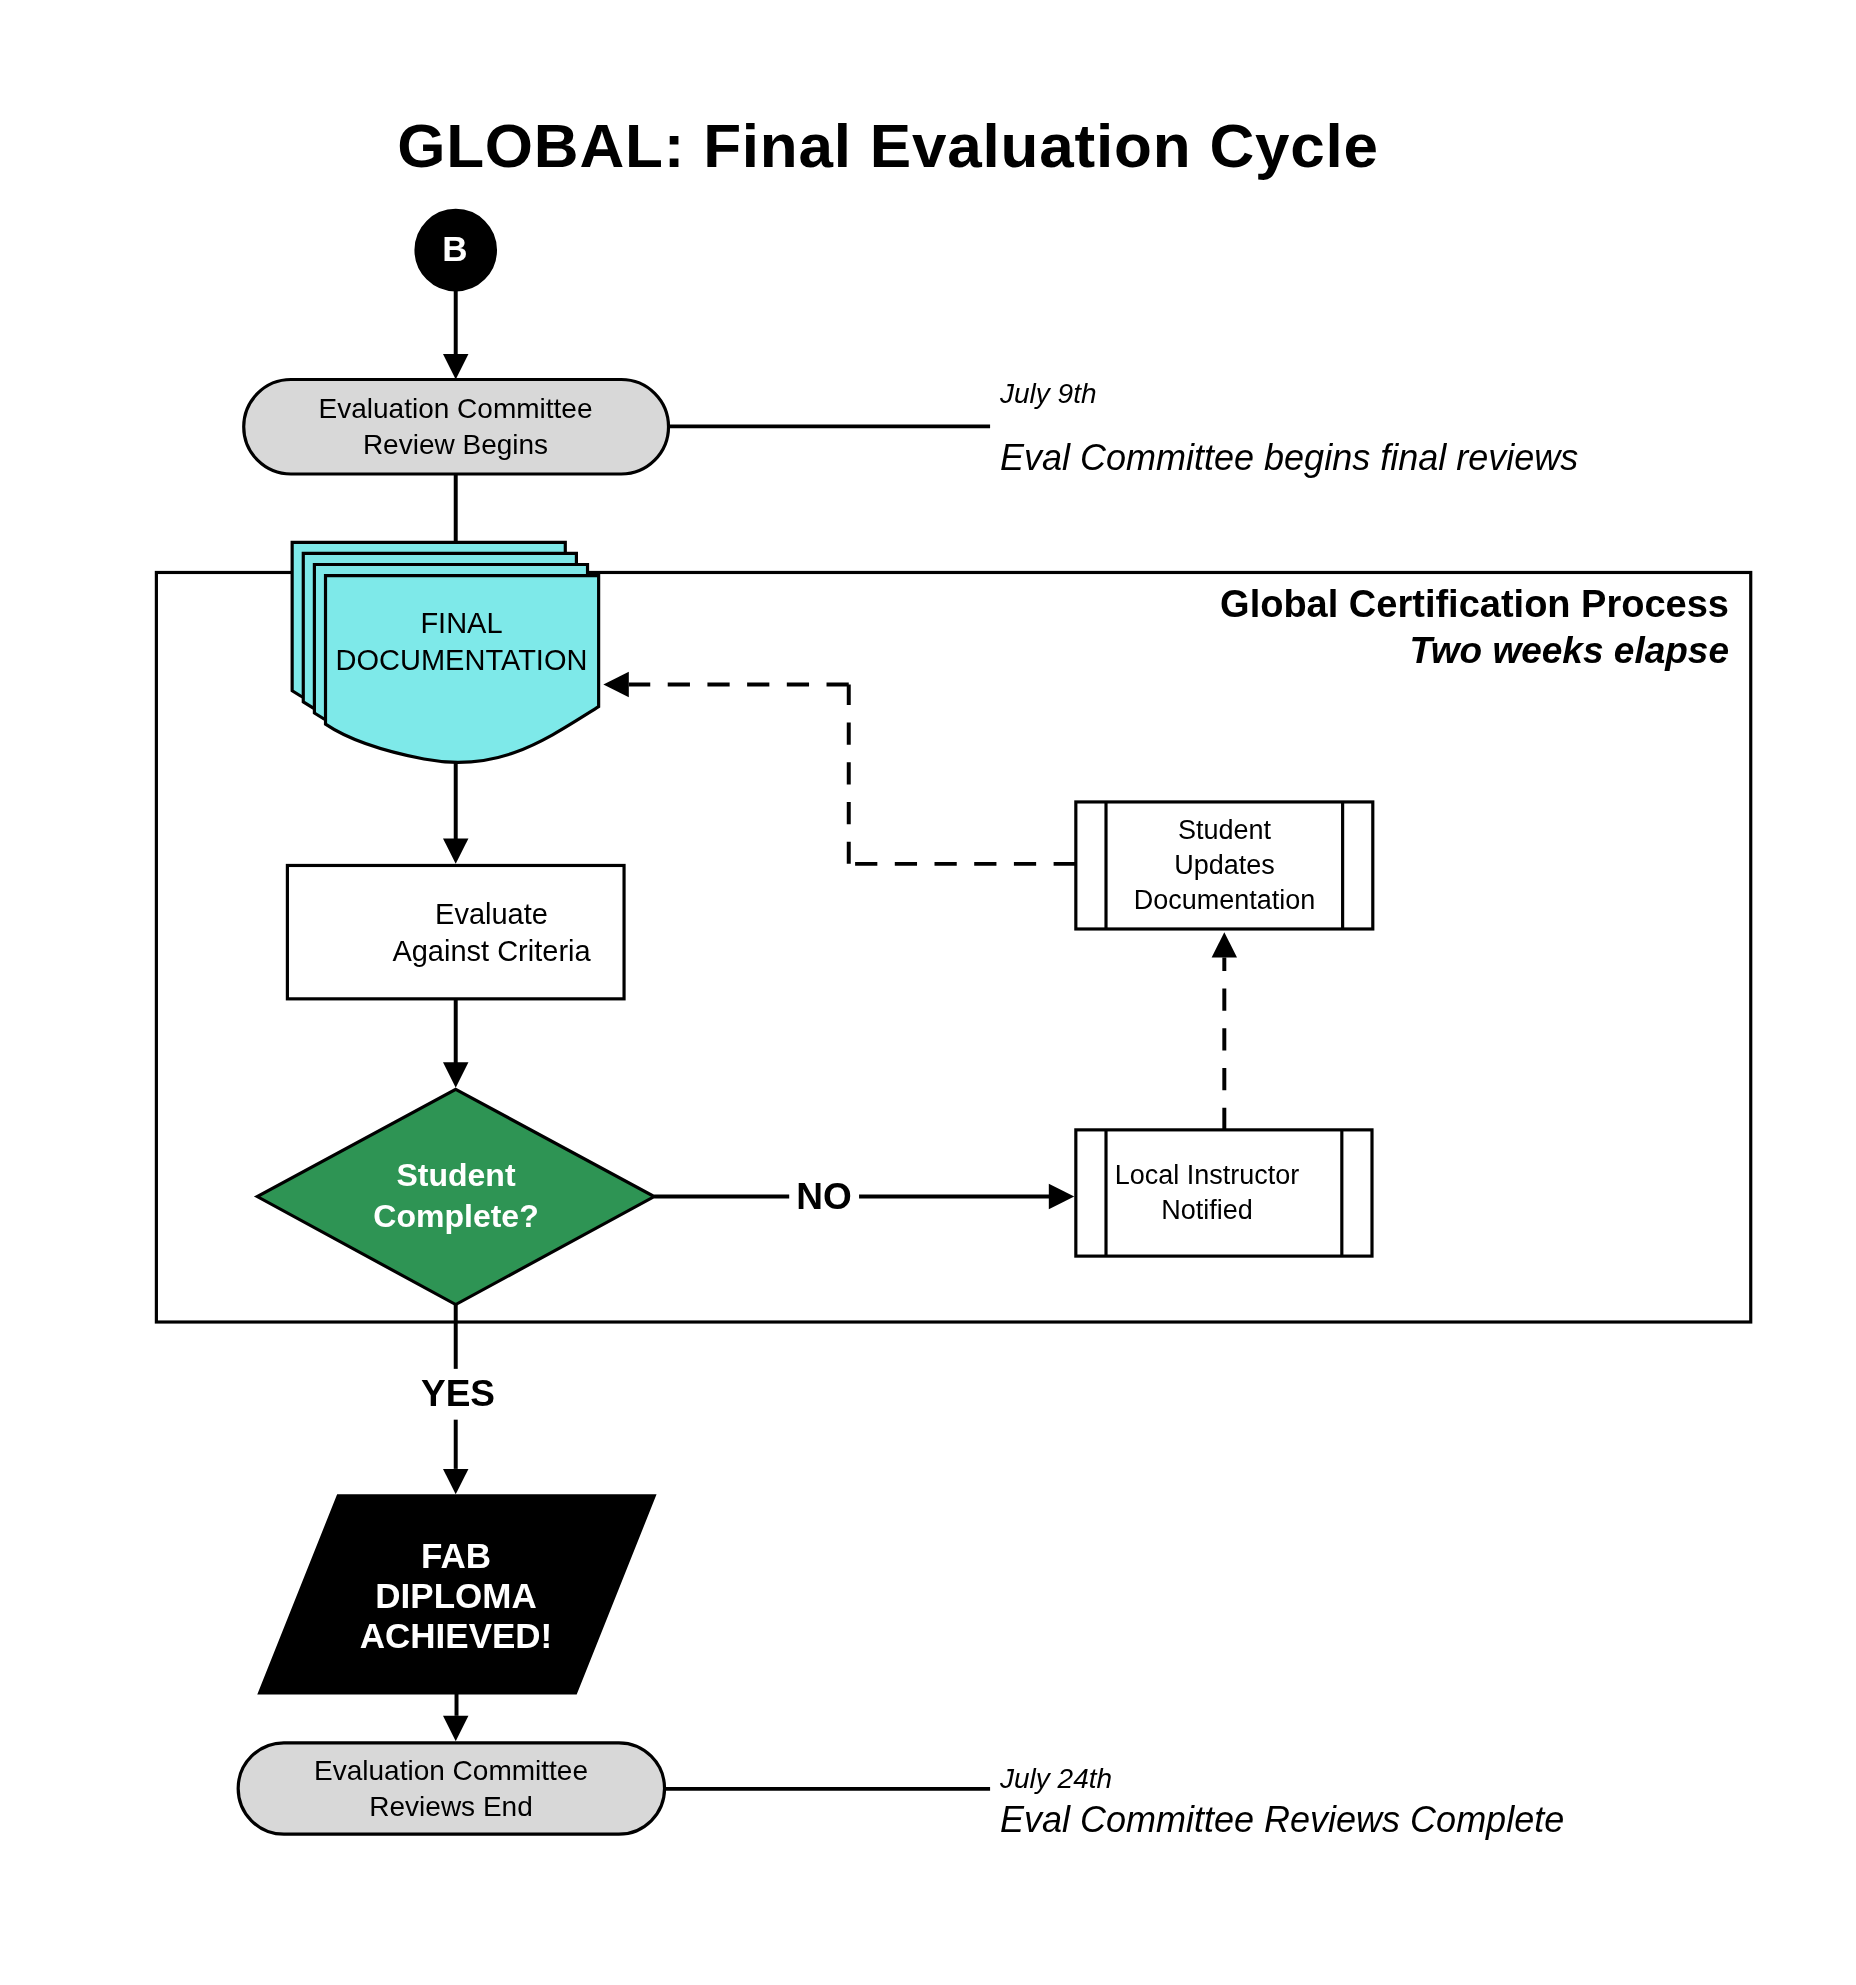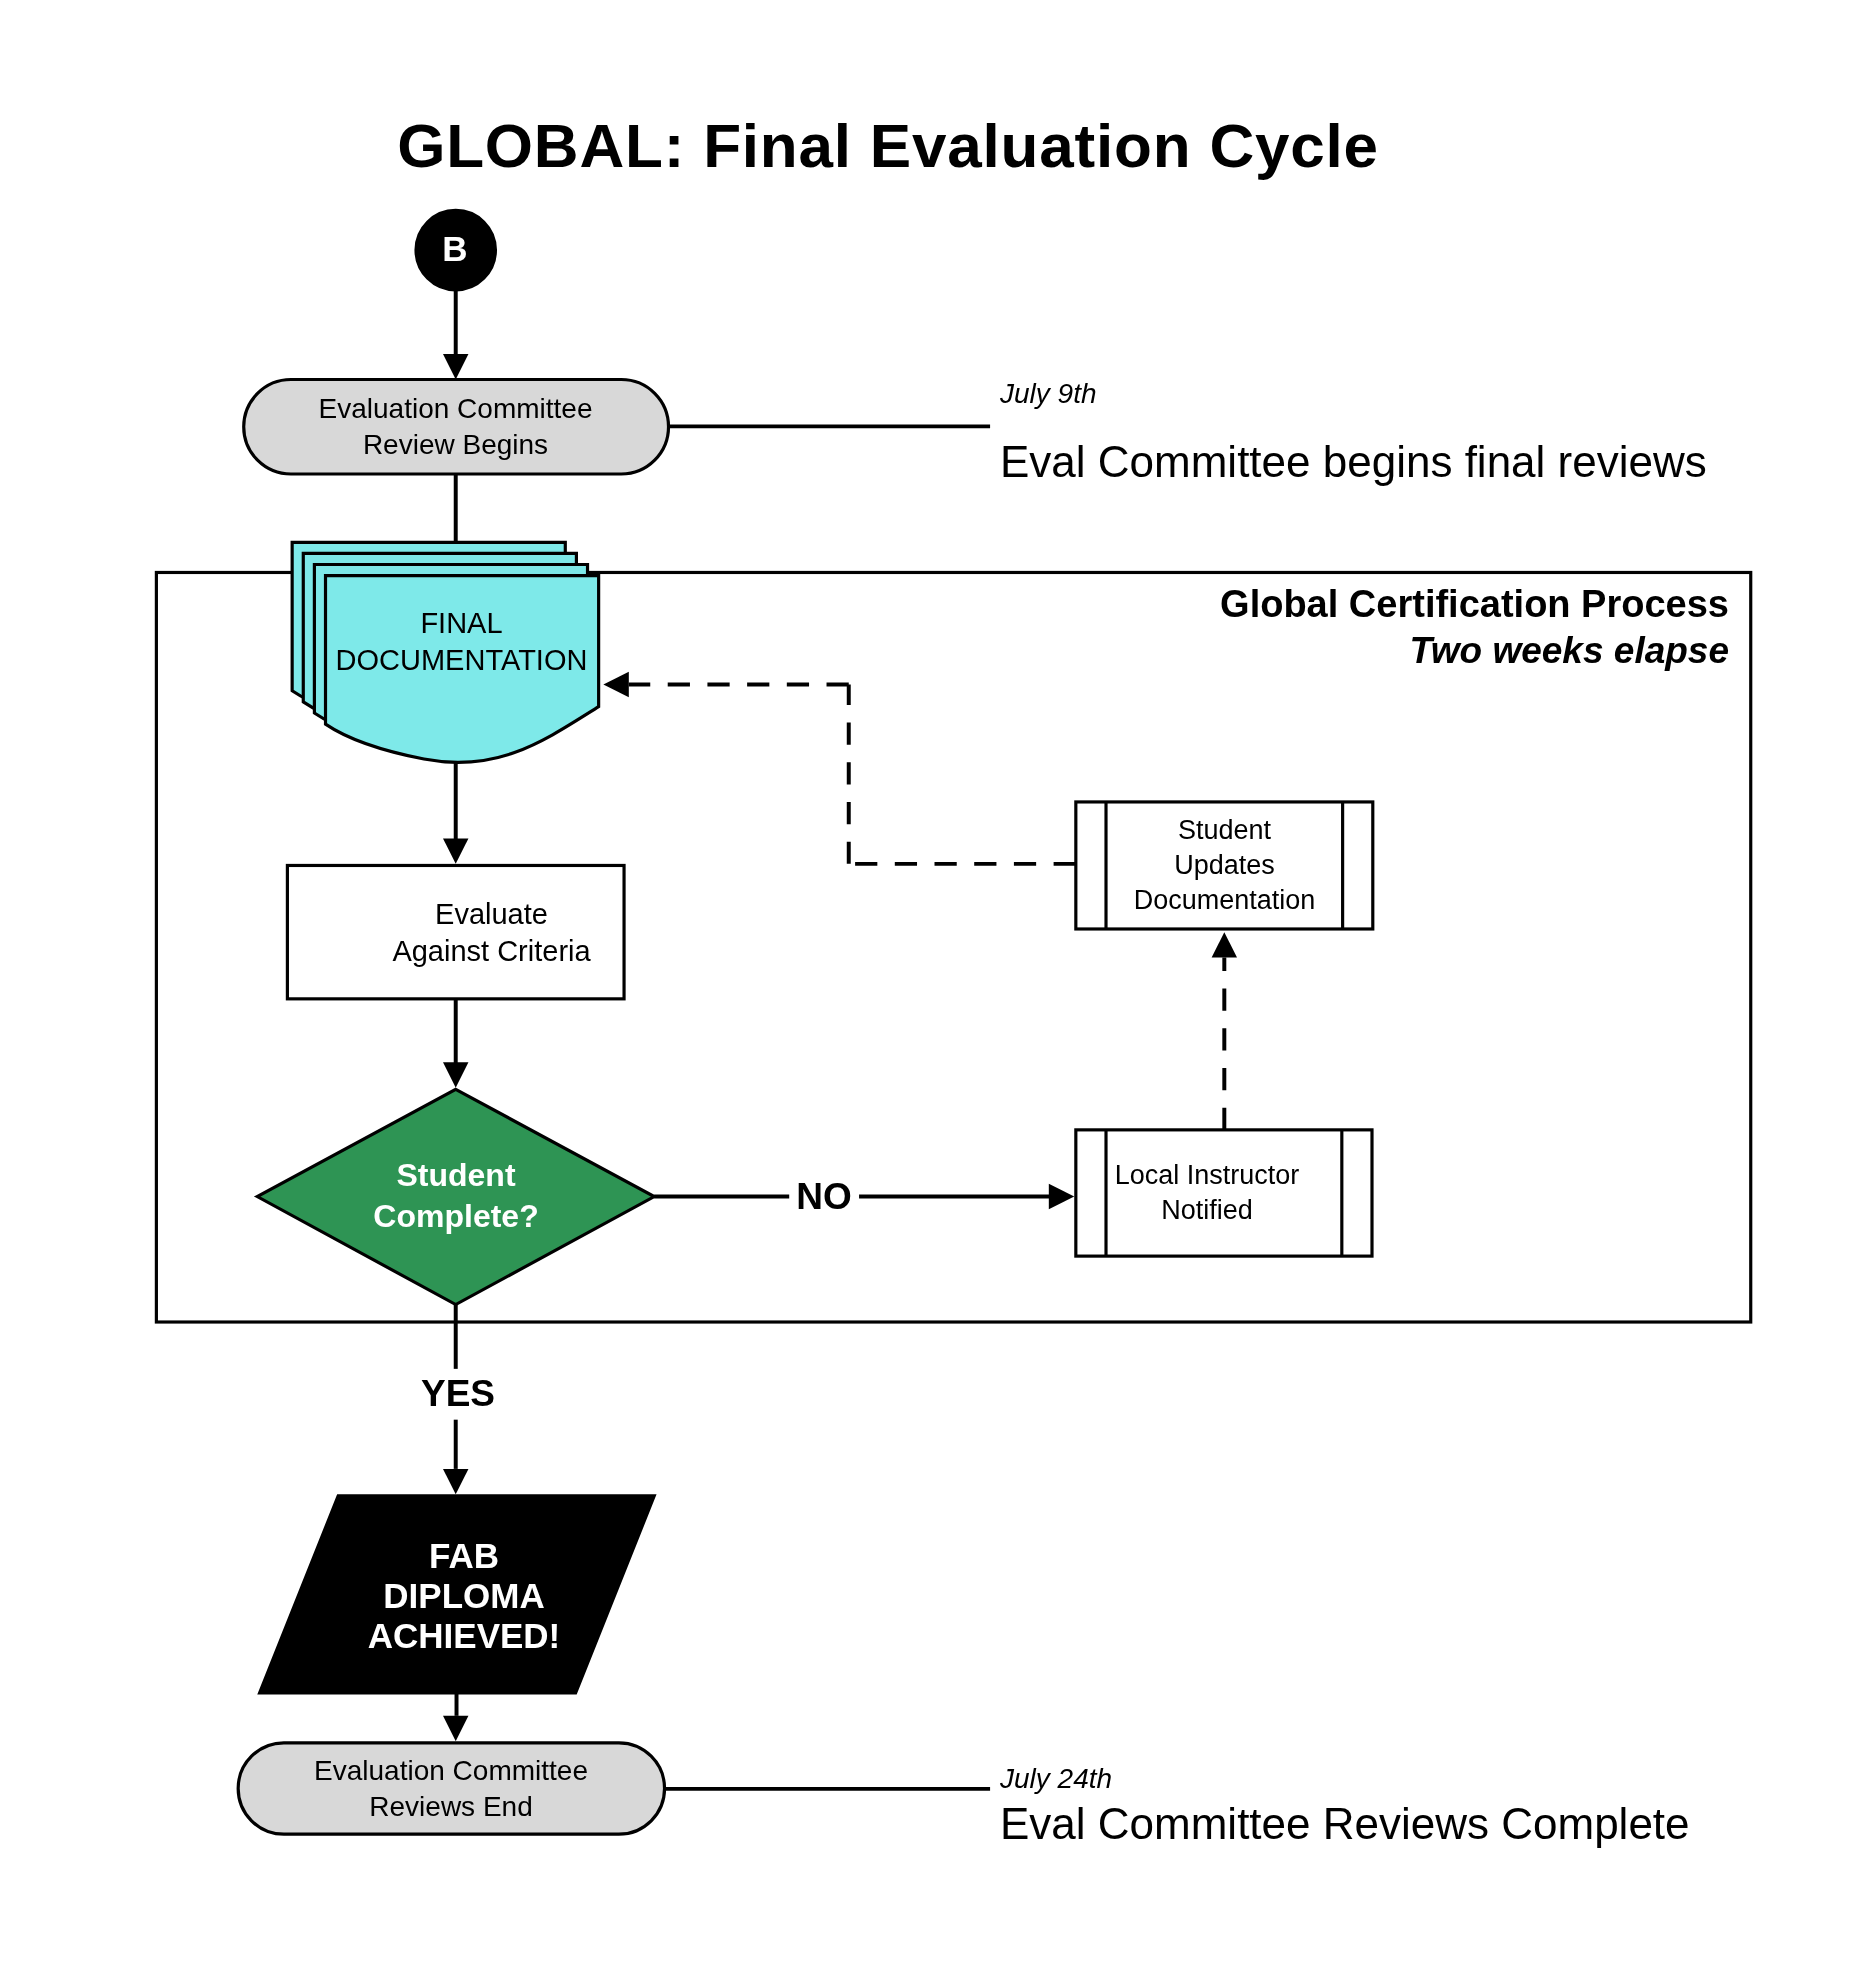--- a/index.html
+++ b/index.html
@@ -26,21 +26,21 @@
   }
   .node-label{font-size:28px;line-height:36px;}
   .doc-label{font-size:29px;line-height:37px;}
   .proc-label{font-size:29px;line-height:37px;}
   .sub-label{font-size:27px;line-height:35px;}
   .diamond-label{font-size:32px;line-height:41px;font-weight:bold;color:#fff;}
   .diploma-label{font-size:35px;line-height:40px;font-weight:bold;color:#fff;}
   .branch-label{font-size:37px;font-weight:bold;}
   .b-label{font-size:35px;font-weight:bold;color:#fff;}
   .ann-date{font-size:28px;font-weight:normal;font-style:italic;}
-  .ann-text{font-size:44px;}
+  .ann-text{font-size:36px;font-style:italic;}
   .container-title{font-size:38px;font-weight:bold;text-align:right;}
   .container-sub{font-size:37px;font-weight:bold;font-style:italic;text-align:right;}
 </style>
 </head>
 <body>
 
 <div id="canvas">
 
   <svg id="flow-svg" width="1857" height="1985" viewBox="0 0 2338 2500">
 
@@ -148,21 +148,21 @@
 
   <div class="t branch-label point" style="left:791px;top:1197px;">NO</div>
 
   <div class="t sub-label center" style="left:1043px;top:1158px;width:262px;">
     <div>Local Instructor</div>
     <div>Notified</div>
   </div>
 
   <div class="t branch-label point" style="left:425px;top:1394px;">YES</div>
 
-  <div class="t diploma-label center" style="left:272px;top:1536px;width:318px;">
+  <div class="t diploma-label center" style="left:264px;top:1536px;width:318px;">
     <div>FAB</div>
     <div>DIPLOMA</div>
     <div>ACHIEVED!</div>
   </div>
 
   <div class="t node-label center" style="left:205px;top:1753px;width:426px;">
     <div>Evaluation Committee</div>
     <div>Reviews End</div>
   </div>
 

